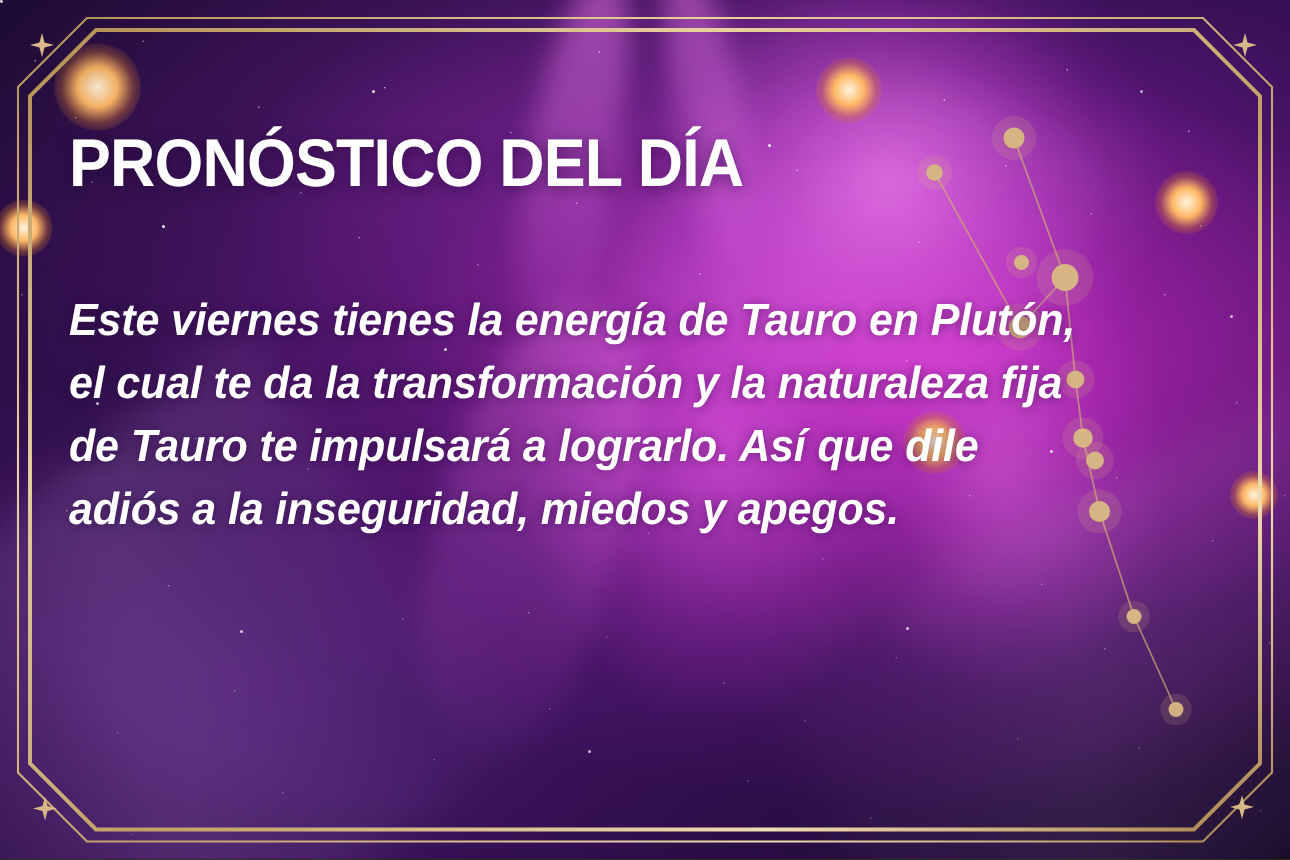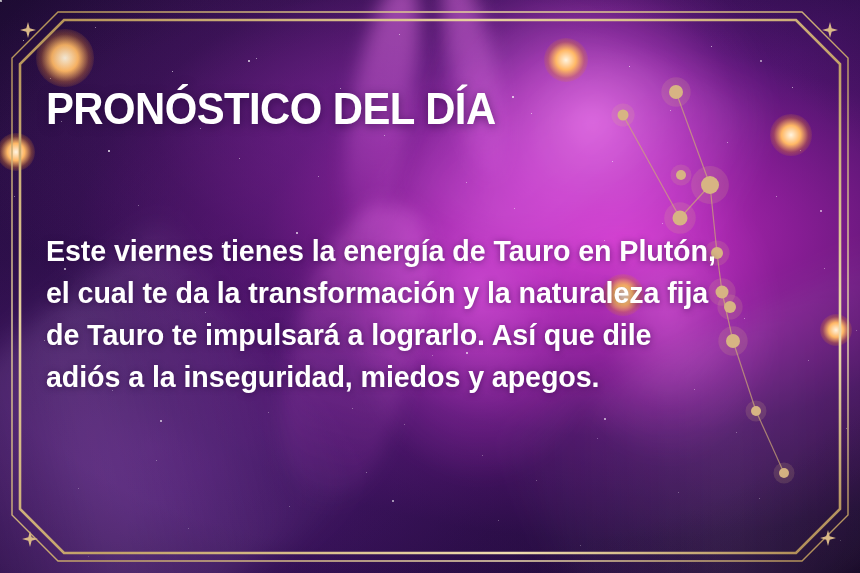--- a/index.html
+++ b/index.html
@@ -153,21 +153,22 @@
     font-weight: bold;
     font-size: 45px;
     letter-spacing: -0.6px;
     line-height: 1.0;
     transform: scaleX(0.93);
     transform-origin: left center;
     text-shadow: 0 2px 10px rgba(30,0,50,0.55);
     white-space: nowrap;
   }
   .body-block {
-    margin-top: 99px;
+    margin-top: 62px;
+    font-style: italic;
   }
   .body-line {
     color: #ffffff;
     font-family: "Liberation Sans", sans-serif;
     font-weight: bold;
     font-size: 30px;
     line-height: 42px;
     letter-spacing: -0.1px;
     transform: scaleX(0.955);
     transform-origin: left center;

